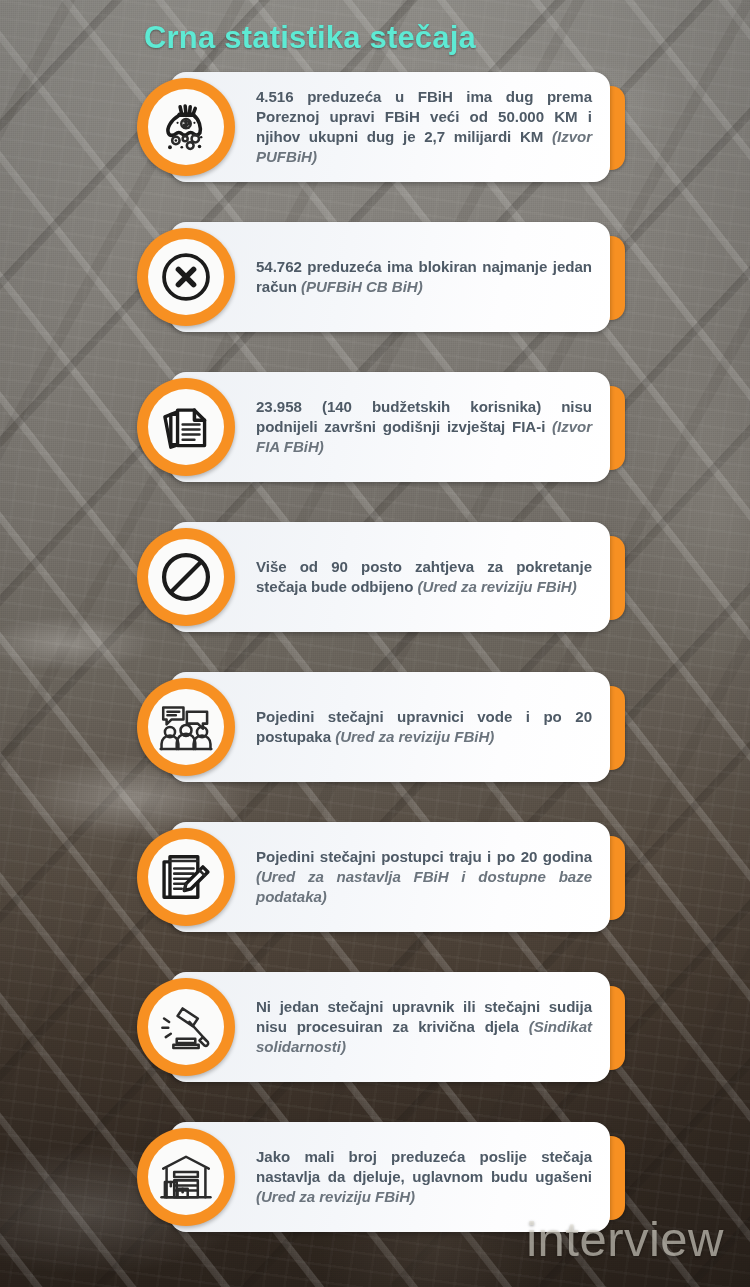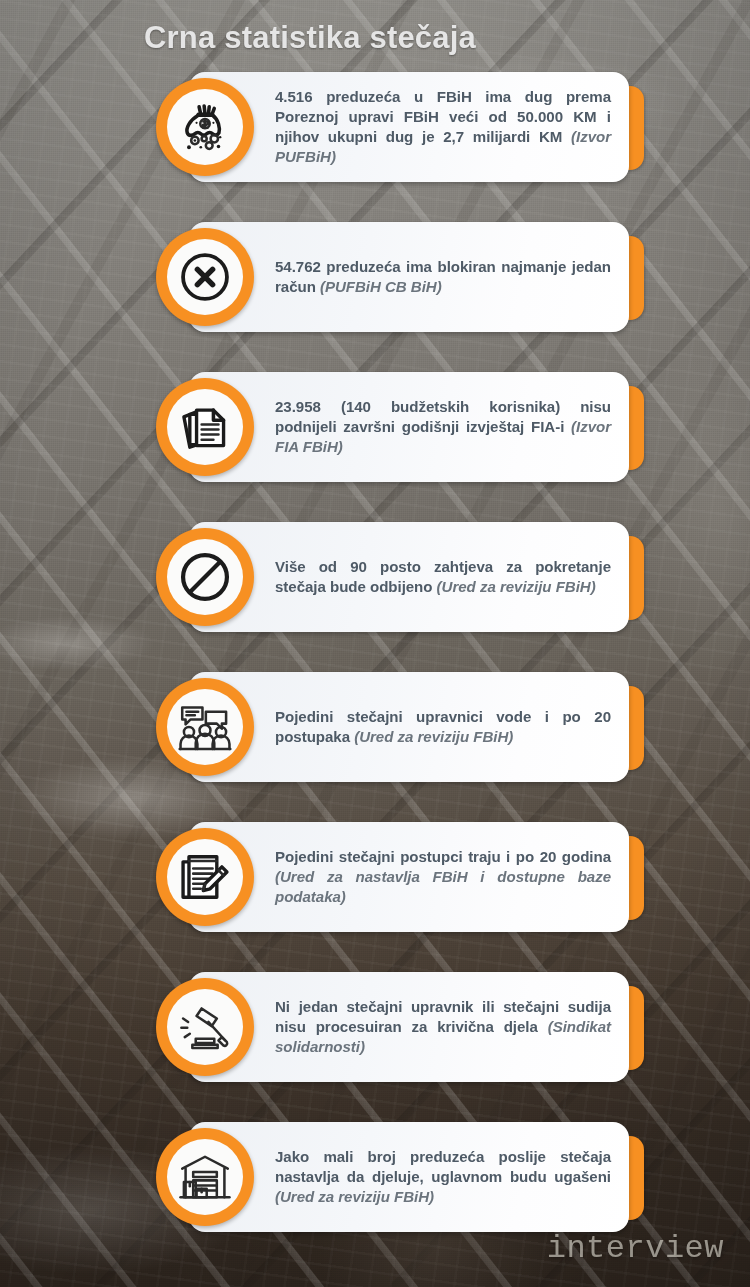--- a/index.html
+++ b/index.html
@@ -123,40 +123,39 @@
   
   .title {
     position: absolute;
     top: 20px;
     left: 0;
     width: 620px;
     text-align: center;
     font-size: 31px;
     font-weight: 700;
     letter-spacing: .2px;
-    color: #e5e5e5;
+    color: #5eead4;
     text-shadow: 0 1px 2px rgba(0,0,0,0.35);
     z-index: 6;
     white-space: nowrap;
   }
 
   
   .cards {
     position: absolute;
     top: 72px;
     left: 0;
     width: 750px;
     z-index: 5;
   }
 
   .card-row {
     position: relative;
     height: 130px;
     margin-bottom: 20px;
-    margin-left: 19px;
   }
 
   .card-tab {
     position: absolute;
     left: 430px;
     top: 14px;
     width: 195px;
     height: 84px;
     background: #f79022;
     border-radius: 0 14px 14px 0;
@@ -249,22 +248,22 @@
     stroke: #1b1b1b;
     stroke-width: 4;
     stroke-linejoin: round;
   }
 
   
   .watermark {
     position: absolute;
     right: 26px;
     bottom: 20px;
-    font-family: Liberation Mono, monospace;
-    font-size: 32px;
+    font-family: Liberation Sans, sans-serif;
+    font-size: 49px;
     font-weight: 400;
     color: rgba(226,222,212,0.62);
     letter-spacing: 0.5px;
     z-index: 6;
     text-shadow: 0 1px 3px rgba(0,0,0,0.35);
   }
 </style>
 </head>
 <body>
 

